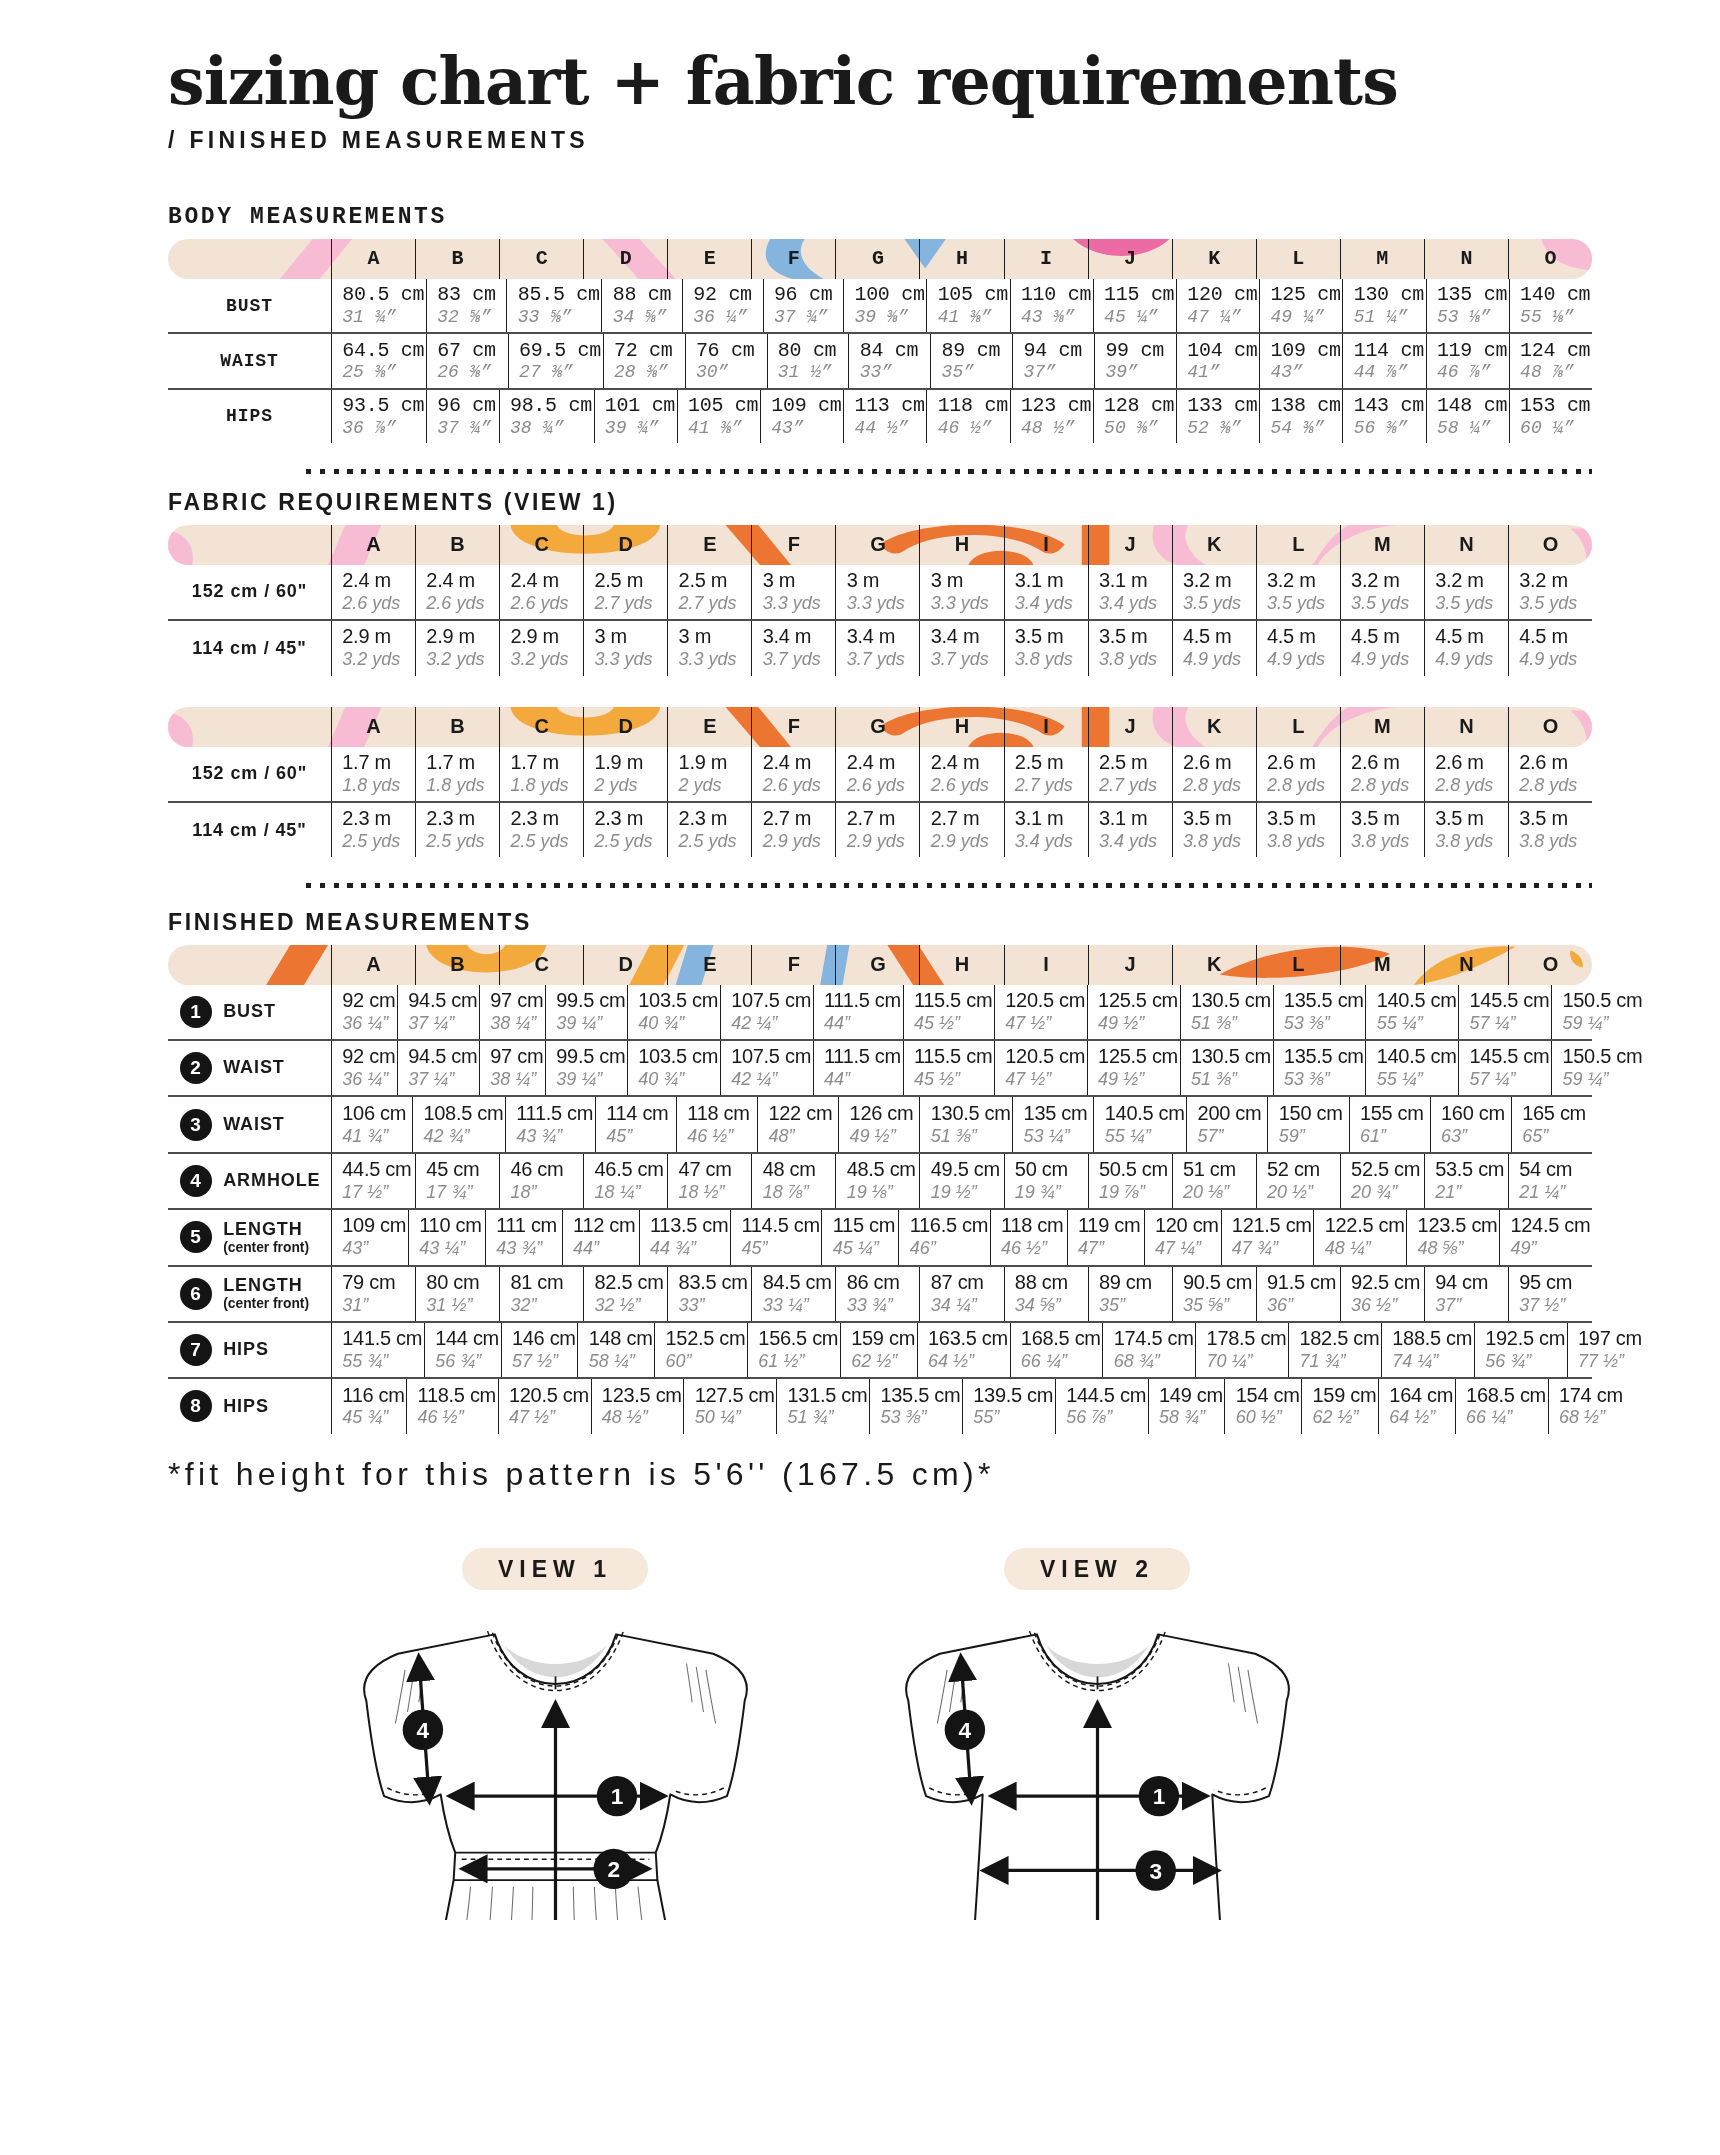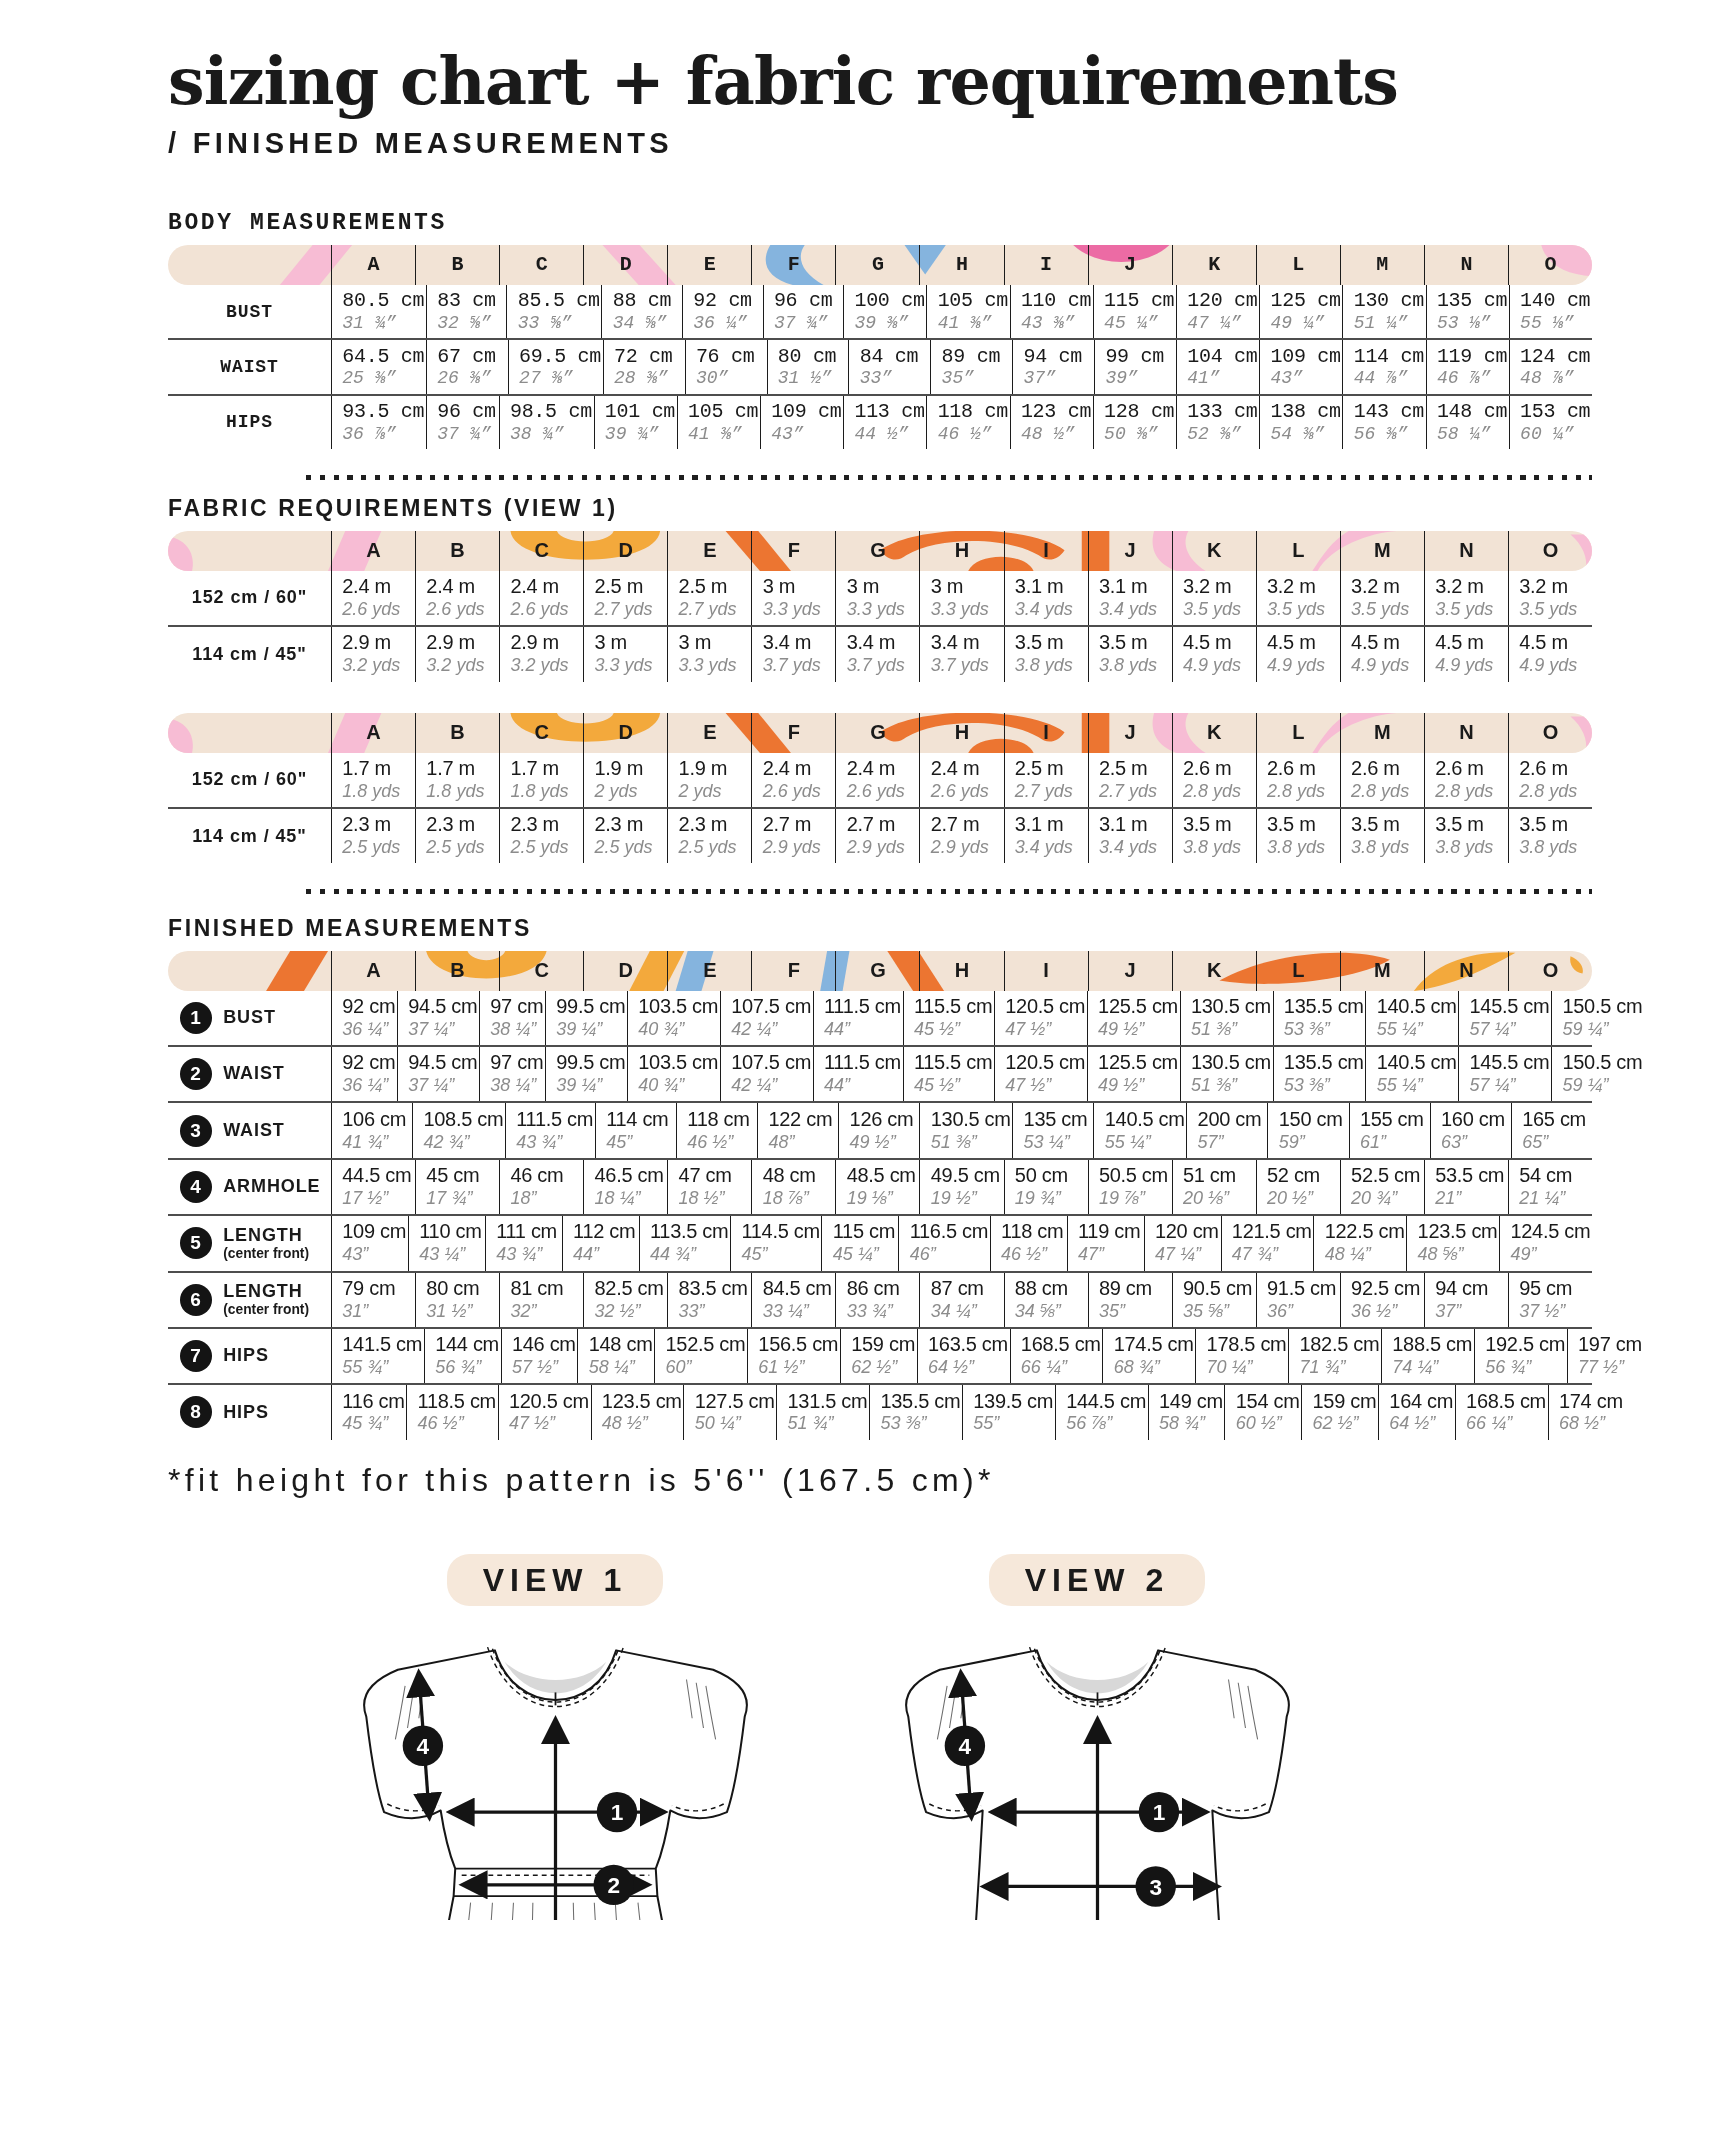--- a/index.html
+++ b/index.html
@@ -1,19 +1,19 @@
 <!DOCTYPE html>
 <html style="font-size:13.8px"><head>
 <meta charset="utf-8">
 <style>
   html,body{margin:0;padding:0;background:#ffffff;}
   .page{width:1721px;height:1920px;box-sizing:border-box;padding:47px 129px 0 168px;
         background:#fff;color:#1a1a1a;font-family:"Liberation Sans",sans-serif;overflow:hidden;position:relative;}
   h1{margin:0;font-family:"DejaVu Serif",serif;font-weight:700;font-size:65px;line-height:1.05;letter-spacing:-0.9px;}
-  .subtitle{margin-top:12px;font-size:29px;font-weight:bold;letter-spacing:4.3px;}
+  .subtitle{margin-top:12px;font-size:23px;font-weight:bold;letter-spacing:4.3px;}
   .sec-heading{font-size:23px;font-weight:bold;letter-spacing:2.6px;}
   #sec-body{margin-top:50px;font-family:Liberation Mono, monospace;}
   #sec-fab1{margin-top:15px;}
   #sec-fab2{margin-top:31px;}
   #sec-fin{margin-top:20.6px;}
   .trow{display:grid;grid-template-columns:163px repeat(15,1fr);align-items:stretch;}
   .thead{height:40px;background:#f2e3d5;border-radius:20px;position:relative;overflow:hidden;margin-top:8.6px;}
   .deco{position:absolute;inset:0;width:100%;height:100%;}
   .hcell{position:relative;display:flex;align-items:center;justify-content:center;font-weight:bold;font-size:20px;z-index:1;}
   .hcell.hc-col{border-left:1.7px solid #1c1c1c;}
@@ -25,21 +25,21 @@
   .lcell{display:flex;align-items:center;justify-content:center;font-weight:bold;font-size:18px;letter-spacing:0.9px;text-align:center;}
   .lcell.flabel{justify-content:flex-start;padding-left:12px;gap:11.2px;text-align:left;}
   .badge{width:32px;height:32px;border-radius:50%;background:#141414;color:#fff;display:flex;align-items:center;
          justify-content:center;font-size:19px;flex:0 0 32px;}
   .lstack{display:flex;flex-direction:column;line-height:1.1;}
   .rsub{font-size:13.8px;letter-spacing:0;font-weight:bold;}
   .dots{height:5.2px;margin:26px 0 0 138px;background-image:repeating-linear-gradient(to right,#1f1f1f 0 5.2px,transparent 5.2px 13.8px);}
   .footnote{margin-top:22.4px;font-size:32px;letter-spacing:4.3px;}
   .views{display:flex;gap:26px;margin-top:55px;margin-left:129px;}
   .view{display:flex;flex-direction:column;align-items:center;width:516px;}
-  .view-pill{background:#f6e8da;border-radius:22.4px;padding:7.7px 36px;font-size:32px;font-weight:bold;letter-spacing:6px;}
+  .view-pill{background:#f6e8da;border-radius:22.4px;padding:7.7px 36px;font-size:23px;font-weight:bold;letter-spacing:6px;}
   .view svg.draw{margin-top:12px;}
   .outline{fill:#fff;stroke:#161616;stroke-width:2.5;stroke-linejoin:round;}
   .line{fill:none;stroke:#161616;stroke-width:2.2;}
   .dash{fill:none;stroke:#161616;stroke-width:1.8;stroke-dasharray:6 5;}
   .gather{fill:none;stroke:#6d6d6d;stroke-width:1.3;}
   .meas{stroke:#141414;stroke-width:4;}
   .bcirc{fill:#141414;}
   .btext{fill:#fff;font-size:28px;font-weight:bold;text-anchor:middle;font-family:"Liberation Sans",sans-serif;}
 </style>
 </head>

